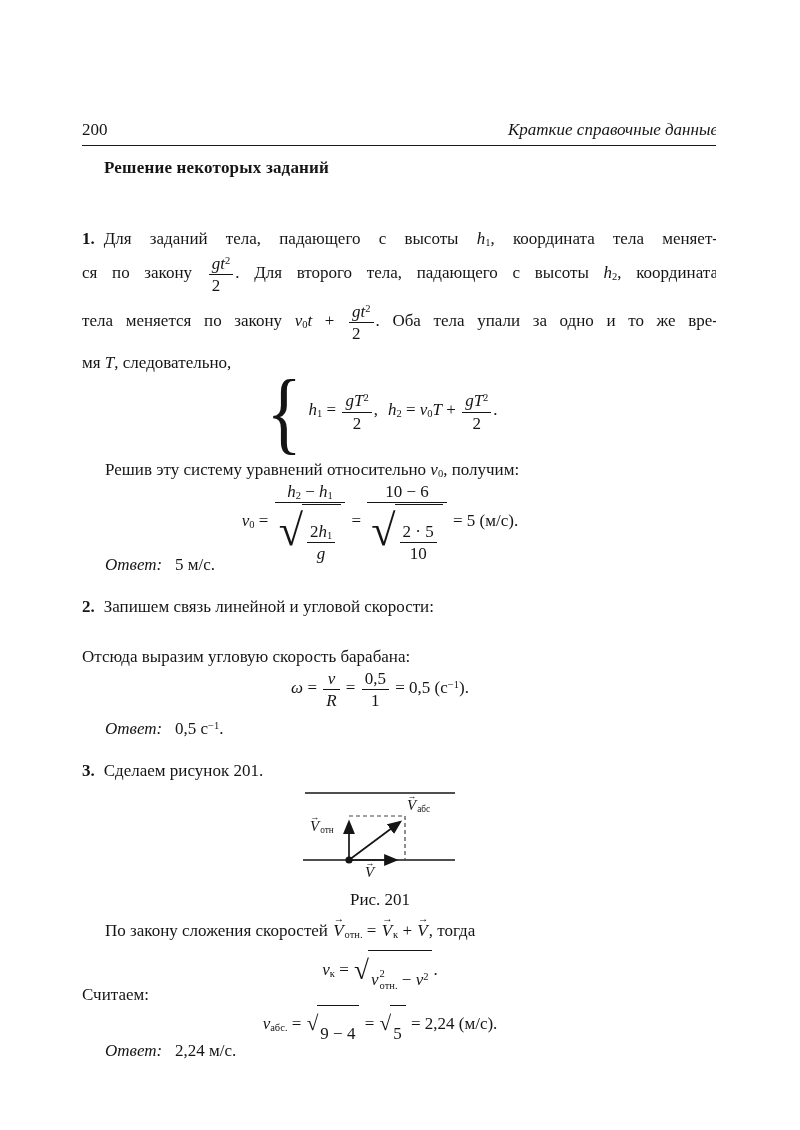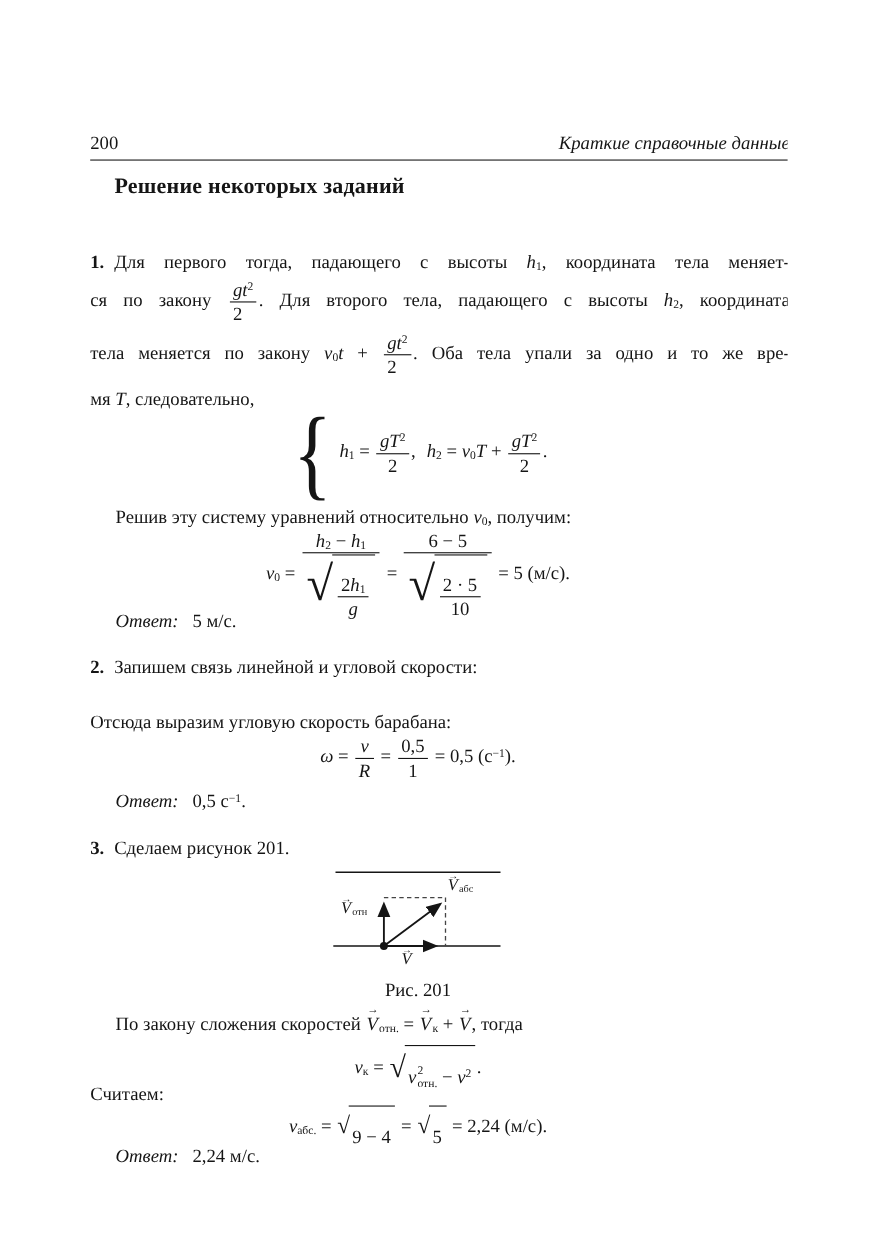--- a/index.html
+++ b/index.html
@@ -26,21 +26,21 @@
   .sqrt-body{border-top:1.4px solid #151515;padding:17px 4px 0 3px;}
   
   .vec{display:inline-block;position:relative;margin:0 1px;font-style:italic;}
   .vec-arrow{position:absolute;top:-0.62em;left:55%;transform:translateX(-50%);font-size:0.6em;font-style:normal;line-height:1;}
   
   .ss{display:inline-flex;flex-direction:column;align-items:flex-start;font-size:0.62em;line-height:1.15;vertical-align:0.8em;margin-left:1px;}
   
   .header{position:absolute;left:82px;top:120px;width:636px;display:flex;justify-content:space-between;
           font-size:17px;border-bottom:1.6px solid #1a1a1a;padding-bottom:5px;}
   .running-title{font-style:italic;}
-  .title{position:absolute;left:104px;top:158px;font-size:20px;font-weight:bold;letter-spacing:0.2px;}
+  .title{position:absolute;left:104px;top:158px;font-size:17px;font-weight:bold;letter-spacing:0.2px;}
   
   .system{position:absolute;left:82px;top:366px;width:596px;height:92px;display:flex;justify-content:center;align-items:center;}
   .brace{font-size:92px;line-height:0.9;font-weight:normal;transform:scaleX(0.8);margin-right:2px;color:#151515;}
   .sys-col{display:flex;flex-direction:row;gap:10px;align-items:flex-start;font-size:17px;}
   
   .figure{position:absolute;left:295px;top:785px;width:175px;height:105px;}
   .fig-label{position:absolute;font-size:15px;line-height:1;}
   .caption{position:absolute;left:82px;top:890px;width:596px;text-align:center;font-size:17px;}
 </style>
 </head>
@@ -48,38 +48,38 @@
 
 <div class="page">
 
   <div class="header">
     <span>200</span>
     <span class="running-title">Краткие справочные данные</span>
   </div>
 
   <div class="title">Решение некоторых заданий</div>
 
-  <div class="line jline" style="top:228px"><span class="pnum">1.</span><span><span class="rm">Для первого тогда, падающего с высоты </span><span class="it">h</span><sub>1</sub><span class="rm">, координата тела меняет-</span></span></div>
+  <div class="line jline" style="top:228px"><span class="pnum">1.</span><span><span class="rm">Для заданий тела, падающего с высоты </span><span class="it">h</span><sub>1</sub><span class="rm">, координата тела меняет-</span></span></div>
   <div class="line jline" style="top:254px"><span><span class="rm">ся по закону </span><span class="frac"><span class="fnum"><span class="it">gt</span><sup>2</sup></span><span class="fden"><span class="rm">2</span></span></span><span class="rm">. Для второго тела, падающего с высоты </span><span class="it">h</span><sub>2</sub><span class="rm">, координата</span></span></div>
   <div class="line jline" style="top:302px"><span><span class="rm">тела меняется по закону </span><span class="it">v</span><sub>0</sub><span class="it">t</span><span class="rm"> + </span><span class="frac"><span class="fnum"><span class="it">gt</span><sup>2</sup></span><span class="fden"><span class="rm">2</span></span></span><span class="rm">. Оба тела упали за одно и то же вре-</span></span></div>
   <div class="line" style="top:352px"><span><span class="rm">мя </span><span class="it">T</span><span class="rm">, следовательно,</span></span></div>
 
   <div class="system">
     <span class="brace">{</span>
     <span class="sys-col">
       <span><span class="it">h</span><sub>1</sub><span class="rm"> = </span><span class="frac"><span class="fnum"><span class="it">gT</span><sup>2</sup></span><span class="fden"><span class="rm">2</span></span></span><span class="rm">,</span></span>
       <span><span class="it">h</span><sub>2</sub><span class="rm"> = </span><span class="it">v</span><sub>0</sub><span class="it">T</span><span class="rm"> + </span><span class="frac"><span class="fnum"><span class="it">gT</span><sup>2</sup></span><span class="fden"><span class="rm">2</span></span></span><span class="rm">.</span></span>
     </span>
   </div>
 
   <div class="line indent" style="top:459px"><span><span class="rm">Решив эту систему уравнений относительно </span><span class="it">v</span><sub>0</sub><span class="rm">, получим:</span></span></div>
   <div class="eq" style="top:482px"><span><span class="it">v</span><sub>0</sub><span class="rm"> = </span><span class="frac"><span class="fnum"><span class="it">h</span><sub>2</sub><span class="rm"> − </span><span class="it">h</span><sub>1</sub></span><span class="fden"><span class="sqrt">
               <span class="radical" style="font-size: 2.6em;">√</span>
               <span class="sqrt-body"><span class="frac"><span class="fnum"><span class="rm">2</span><span class="it">h</span><sub>1</sub></span><span class="fden"><span class="it">g</span></span></span></span>
-            </span></span></span><span class="rm"> = </span><span class="frac"><span class="fnum"><span class="rm">6 − 5</span></span><span class="fden"><span class="sqrt">
+            </span></span></span><span class="rm"> = </span><span class="frac"><span class="fnum"><span class="rm">10 − 6</span></span><span class="fden"><span class="sqrt">
               <span class="radical" style="font-size: 2.6em;">√</span>
               <span class="sqrt-body"><span class="frac"><span class="fnum"><span class="rm">2 · 5</span></span><span class="fden"><span class="rm">10</span></span></span></span>
             </span></span></span><span class="rm"> = 5 (м/с).</span></span></div>
   <div class="line indent" style="top:554px"><span><span class="it">Ответ:</span><span class="rm">  5 м/с.</span></span></div>
 
   <div class="line" style="top:596px"><span class="pnum">2.</span><span><span class="rm">Запишем связь линейной и угловой скорости:</span></span></div>
   <div class="line" style="top:646px"><span><span class="rm">Отсюда выразим угловую скорость барабана:</span></span></div>
   <div class="eq" style="top:669px"><span><span class="it">ω</span><span class="rm"> = </span><span class="frac"><span class="fnum"><span class="it">v</span></span><span class="fden"><span class="it">R</span></span></span><span class="rm"> = </span><span class="frac"><span class="fnum"><span class="rm">0,5</span></span><span class="fden"><span class="rm">1</span></span></span><span class="rm"> = 0,5 (с</span><sup>−1</sup><span class="rm">).</span></span></div>
   <div class="line indent" style="top:718px"><span><span class="it">Ответ:</span><span class="rm">  0,5 с</span><sup>−1</sup><span class="rm">.</span></span></div>
 

